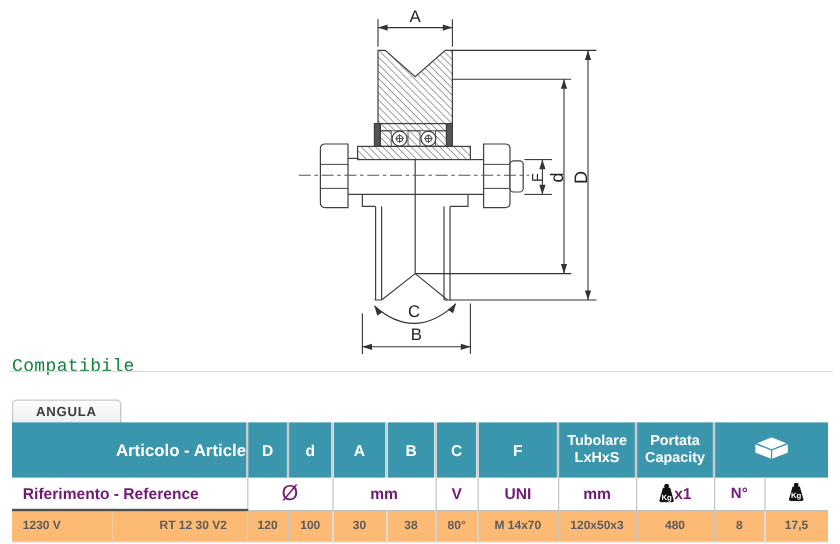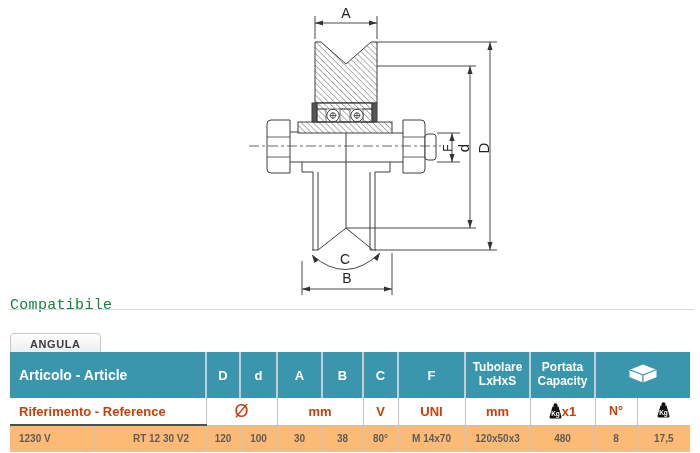--- a/index.html
+++ b/index.html
@@ -12,23 +12,23 @@
   .angula-btn{position:absolute;left:10px;top:319px;height:22px;padding:0 19px;
         border:1px solid #c8c8c8;border-radius:4px;
         background:linear-gradient(#fefefe,#ececec);
         font-family:"Liberation Sans",sans-serif;font-size:11px;font-weight:bold;
         color:#3c3c3c;letter-spacing:.6px;cursor:pointer;box-shadow:0 1px 1px rgba(0,0,0,.08);margin-top:14px;}
   table.spec{position:absolute;left:10px;top:352px;width:680px;border-collapse:collapse;
         table-layout:fixed;}
   table.spec th, table.spec td{padding:0;margin:0;overflow:hidden;white-space:nowrap;}
   tr.head th{height:46px;background:#3a96ad;color:#fff;font-weight:bold;font-size:13px;
         text-align:center;vertical-align:middle;border-left:2px solid #c6cdcf;}
-  tr.head th:first-child{border-left:none;text-align:left;padding-left:9px;font-size:14px;}
+  tr.head th:first-child{border-left:none;text-align:right;padding-left:19px;font-size:14px;}
   tr.head .two-line{font-size:12px;line-height:1.15;}
-  tr.sub td{height:26px;background:#fff;color:#c2410c;font-weight:bold;font-size:13px;
+  tr.sub td{height:26px;background:#fff;color:#701a75;font-weight:bold;font-size:13px;
         text-align:center;vertical-align:middle;border-left:1px solid #c4c4c4;
         border-bottom:1px solid #bfbfbf;}
   tr.sub td:first-child{border-left:none;text-align:left;padding-left:9px;
         border-bottom:2px solid #4f4f4f;}
   tr.sub .dia{font-size:18px;font-weight:400;}
   tr.sub .n-deg{font-size:12.5px;}
   tr.sub .kgx{display:flex;align-items:center;justify-content:center;gap:0;}
   tr.data td{height:25px;background:#fdba74;color:#5c5c5c;font-size:10px;text-align:center;
         vertical-align:middle;border-left:1px solid #c6c6c6;border-bottom:1px solid #cacaca;font-weight:bold;}
   tr.data td:first-child{border-left:none;text-align:left;padding-left:9px;}

